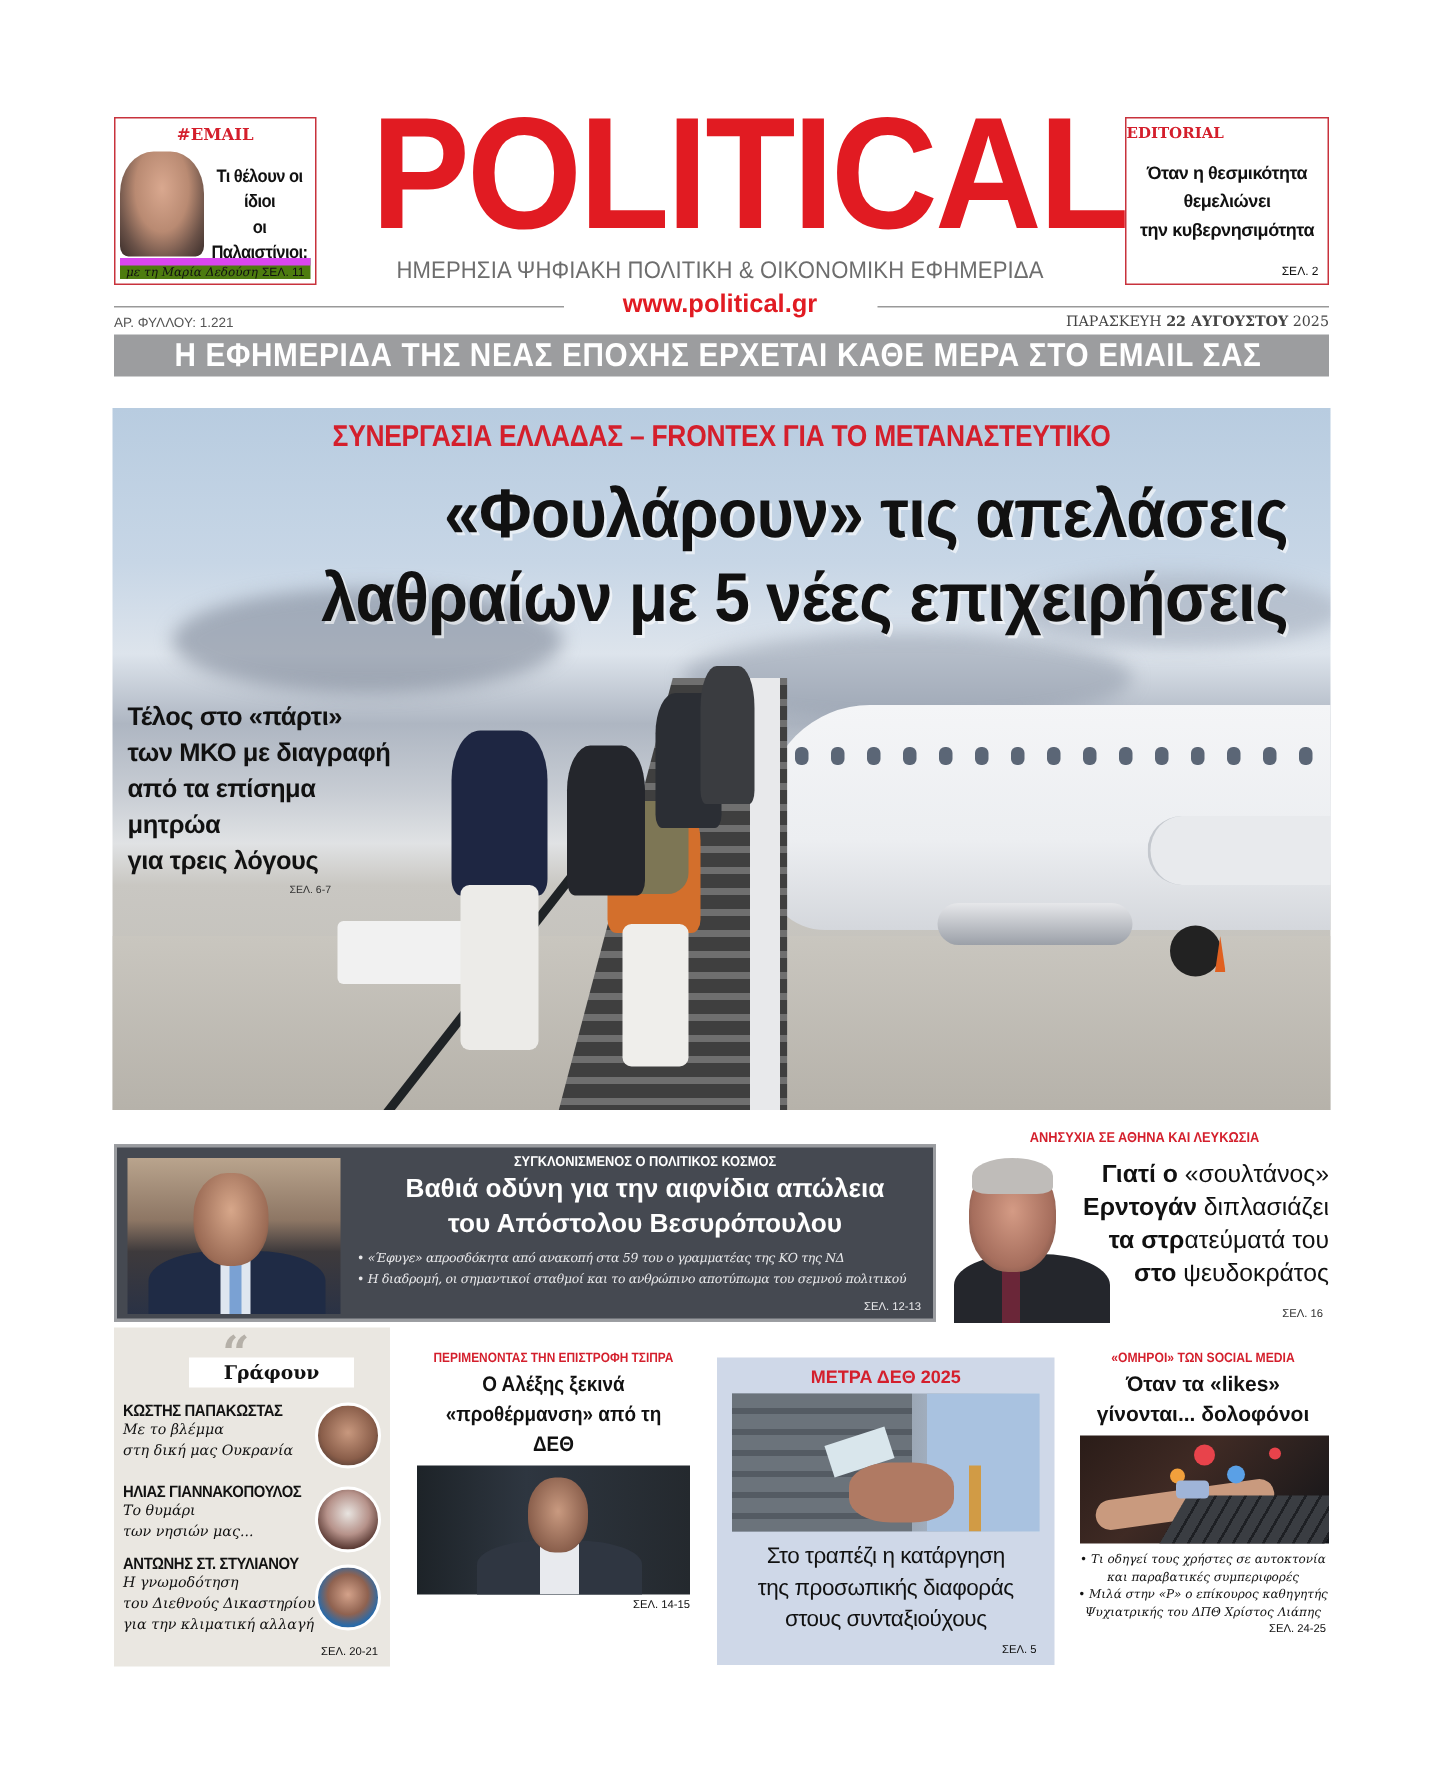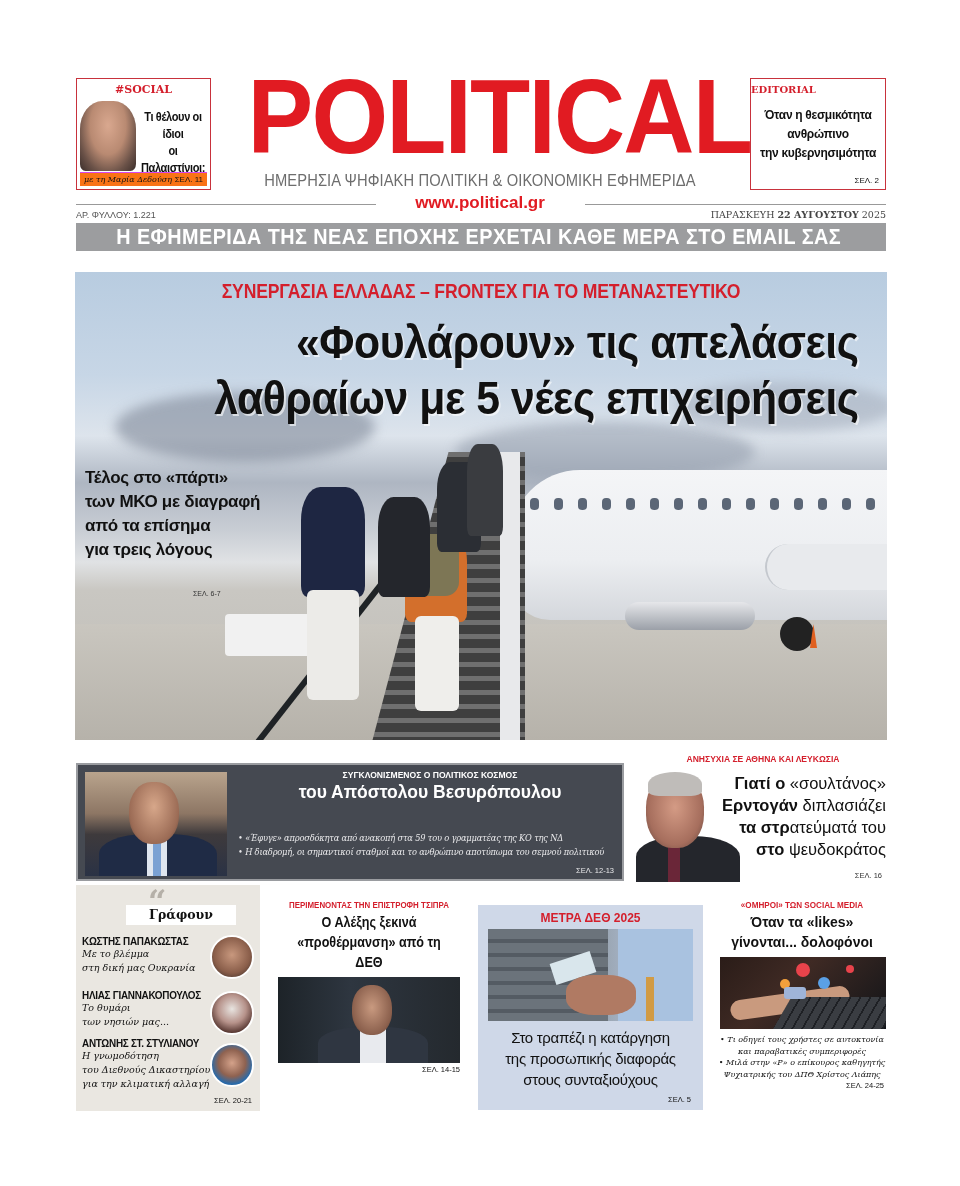--- a/index.html
+++ b/index.html
@@ -4,21 +4,21 @@
 <style>
 *{box-sizing:border-box;margin:0;padding:0}
 body{width:960px;height:1186px;background:#ffffff;font-family:"Liberation Sans",sans-serif;position:relative;overflow:hidden;color:#111}
 .abs{position:absolute}
 
 .side-box{position:absolute;border:1.5px solid #c8323c;background:#fff}
 .viral-box{left:76px;top:78px;width:135px;height:112px}
 .viral-tag{position:absolute;top:4px;left:0;right:0;text-align:center;color:#d41f2c;font-family:"DejaVu Serif",serif;font-weight:bold;font-size:11px}
 .viral-face{position:absolute;left:3px;top:22px;width:56px;height:70px;border-radius:40% 40% 10% 10%;background:radial-gradient(ellipse at 50% 35%,#d9a88f 0%,#b98a72 45%,#6b5248 75%,#3a2d2a 100%)}
 .viral-title{position:absolute;left:58px;top:30px;width:76px;text-align:center;font-family:"Liberation Sans",sans-serif;font-weight:bold;font-size:12px;line-height:17px;letter-spacing:-0.4px;transform:scaleX(0.92)}
-.viral-foot{position:absolute;left:3px;right:3px;bottom:3px;height:14px;background:#f97316;border-top:1px solid #d946ef;font-size:8px;display:flex;justify-content:space-between;align-items:center;padding:0 4px}
+.viral-foot{position:absolute;left:3px;right:3px;bottom:3px;height:14px;background:#4d7c0f;border-top:5px solid #d946ef;font-size:8px;display:flex;justify-content:space-between;align-items:center;padding:0 4px}
 .viral-foot .by{font-family:"DejaVu Serif",serif;font-style:italic}
 .edit-box{left:750px;top:78px;width:136px;height:112px}
 .edit-tag{position:absolute;top:5px;left:0;right:0;text-align:left;color:#d41f2c;font-family:"DejaVu Serif",serif;font-weight:bold;font-size:10px}
 .edit-title{position:absolute;left:2px;right:2px;top:27px;text-align:center;font-weight:bold;font-size:12px;line-height:19px;letter-spacing:-0.3px}
 .edit-page{position:absolute;right:6px;bottom:4px;font-size:8px}
 
 .logo{position:absolute;left:230px;top:66px;width:500px;text-align:center;color:#e11b22;font-family:"Liberation Sans",sans-serif;font-weight:bold;font-size:106px;line-height:100px;letter-spacing:-2px;transform:scaleX(0.93);transform-origin:center}
 .subline{position:absolute;left:226px;top:172px;width:508px;text-align:center;color:#6d6d6d;font-size:16px;letter-spacing:0.1px;transform:scaleX(0.92)}
 .rule{position:absolute;height:1px;background:#999}
 .www{position:absolute;left:380px;top:193px;width:200px;text-align:center;color:#e11b22;font-weight:bold;font-size:17px}
@@ -94,40 +94,40 @@
 .so-title{text-align:center;font-weight:bold;font-size:14px;line-height:20px;margin-top:2px}
 .so-photo{margin:5px 2px 0 4px;height:72px;background:linear-gradient(135deg,#2a1c18 0%,#3f2a24 40%,#111418 100%);position:relative;overflow:hidden}
 .so-dot{position:absolute;border-radius:50%}
 .so-caption{text-align:center;font-family:"DejaVu Serif",serif;font-style:italic;font-size:8px;line-height:11.5px;margin-top:5px;white-space:nowrap}
 .so-page{text-align:right;font-size:7.5px;margin-top:1px;padding-right:4px}
 </style>
 </head>
 <body>
 
 <div class="side-box viral-box">
-  <div class="viral-tag">#SOCIAL</div>
+  <div class="viral-tag">#EMAIL</div>
   <div class="viral-face"></div>
   <div class="viral-title">
     <div>Τι θέλουν οι ίδιοι</div>
     <div>οι Παλαιστίνιοι;</div>
   </div>
   <div class="viral-foot">
     <span class="by">με τη Μαρία Δεδούση</span>
     <span>ΣΕΛ. 11</span>
   </div>
 </div>
 
 <div class="logo">POLITICAL</div>
 <div class="subline">ΗΜΕΡΗΣΙΑ ΨΗΦΙΑΚΗ ΠΟΛΙΤΙΚΗ &amp; ΟΙΚΟΝΟΜΙΚΗ ΕΦΗΜΕΡΙΔΑ</div>
 
 <div class="side-box edit-box">
   <div class="edit-tag">EDITORIAL</div>
   <div class="edit-title">
     <div>Όταν η θεσμικότητα</div>
-    <div>ανθρώπινο</div>
+    <div>θεμελιώνει</div>
     <div>την κυβερνησιμότητα</div>
   </div>
   <div class="edit-page">ΣΕΛ. 2</div>
 </div>
 
 <div class="rule" style="left:76px;top:204px;width:300px"></div>
 <div class="rule" style="left:585px;top:204px;width:301px"></div>
 <div class="www">www.political.gr</div>
 <div class="issue">ΑΡ. ΦΥΛΛΟΥ: 1.221</div>
 <div class="date">
@@ -180,34 +180,36 @@
 
   <div class="kicker">ΣΥΝΕΡΓΑΣΙΑ ΕΛΛΑΔΑΣ – FRONTEX ΓΙΑ ΤΟ ΜΕΤΑΝΑΣΤΕΥΤΙΚΟ</div>
   <div class="headline">
     <div>«Φουλάρουν» τις απελάσεις</div>
     <div>λαθραίων με 5 νέες επιχειρήσεις</div>
   </div>
   <div class="side-text">
     <div>Τέλος στο «πάρτι»</div>
     <div>των ΜΚΟ με διαγραφή</div>
     <div>από τα επίσημα</div>
+    <div>μητρώα</div>
     <div>για τρεις λόγους</div>
   </div>
   <div class="side-page">ΣΕΛ. 6-7</div>
 </div>
 
 <div class="death-box">
   <div class="death-photo">
     <div class="death-suit"></div>
     <div class="death-shirt"></div>
     <div class="death-tie"></div>
     <div class="death-face"></div>
   </div>
   <div class="death-kicker">ΣΥΓΚΛΟΝΙΣΜΕΝΟΣ Ο ΠΟΛΙΤΙΚΟΣ ΚΟΣΜΟΣ</div>
   <div class="death-title">
+    <div>Βαθιά οδύνη για την αιφνίδια απώλεια</div>
     <div>του Απόστολου Βεσυρόπουλου</div>
   </div>
   <div class="death-bullets">
     <div>• «Έφυγε» απροσδόκητα από ανακοπή στα 59 του ο γραμματέας της ΚΟ της ΝΔ</div>
     <div>• Η διαδρομή, οι σημαντικοί σταθμοί και το ανθρώπινο αποτύπωμα του σεμνού πολιτικού</div>
   </div>
   <div class="death-page">ΣΕΛ. 12-13</div>
 </div>
 
 <div class="erd-kicker">ΑΝΗΣΥΧΙΑ ΣΕ ΑΘΗΝΑ ΚΑΙ ΛΕΥΚΩΣΙΑ</div>

